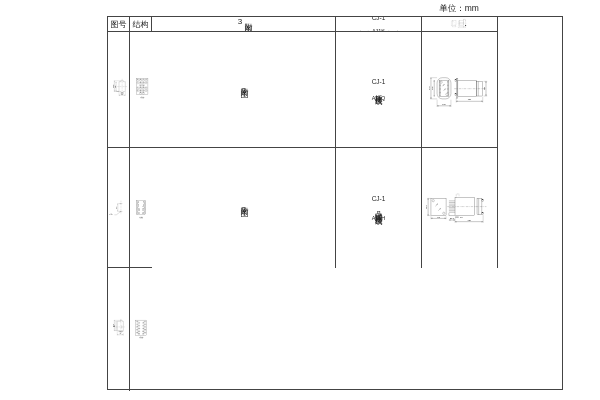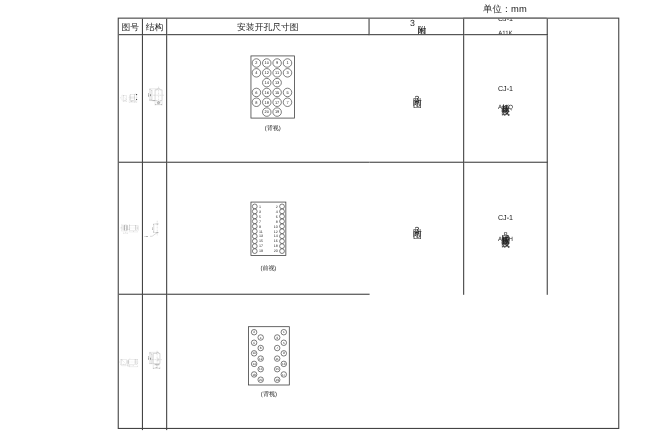--- a/index.html
+++ b/index.html
@@ -47,21 +47,20 @@
     </marker>
   </defs>
 </svg>
 
 <div class="unit">单位：mm</div>
 
 <div class="sheet">
 
   <div class="c hdr">图号</div>
   <div class="c hdr">结构</div>
-  <div class="c hdr">安装开孔尺寸图</div>
 
   <div class="c">
     <span class="vtext">附图3</span>
   </div>
   <div class="c struct">
     <span class="model">CJ-1</span>
     <span class="sname">嵌入式后接线</span>
     <span class="code">A11K</span>
   </div>
 

